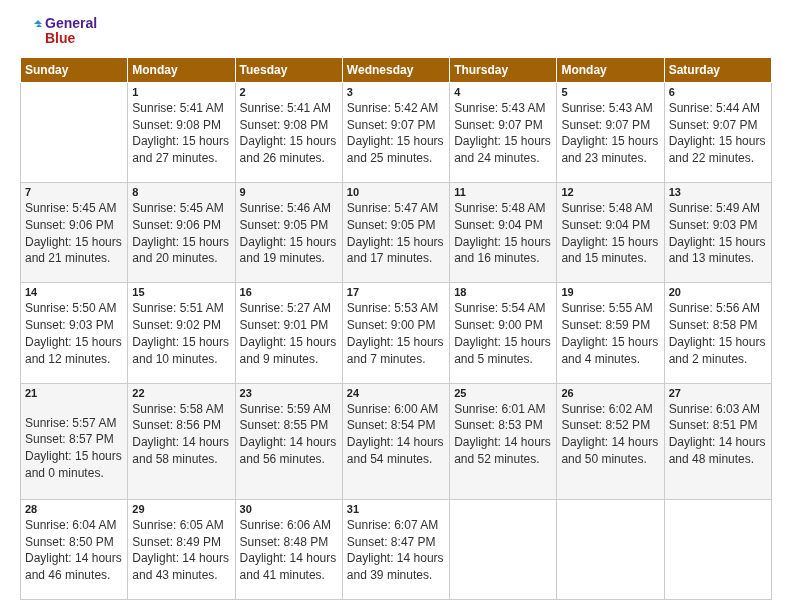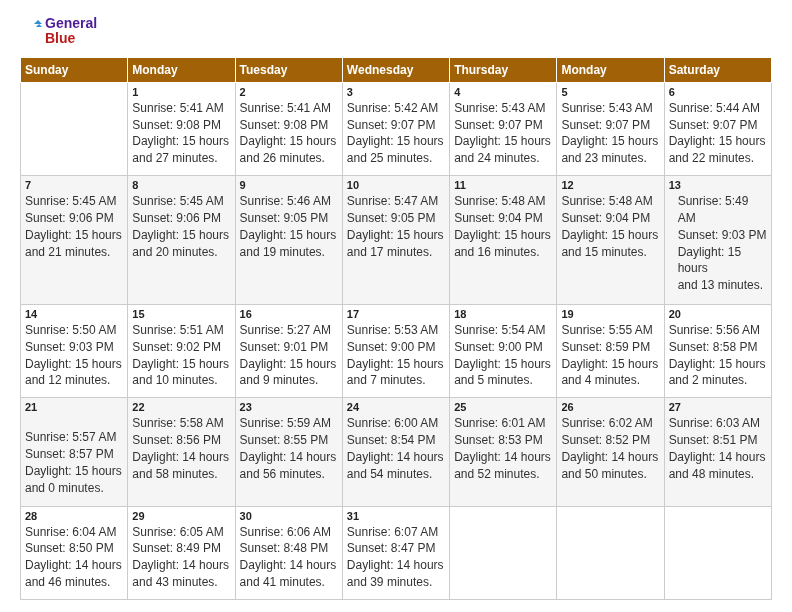--- a/index.html
+++ b/index.html
@@ -205,21 +205,21 @@
           </td>
           <td>
             <div class="day-number">12</div>
             <div class="day-info" style="white-space: pre-line;">Sunrise: 5:48 AM
 Sunset: 9:04 PM
 Daylight: 15 hours
 and 15 minutes.</div>
           </td>
           <td>
             <div class="day-number">13</div>
-            <div class="day-info" style="white-space: pre-line; margin-left: 9px;">Sunrise: 5:49 AM
+            <div class="day-info" style="white-space: pre-line;">Sunrise: 5:49 AM
 Sunset: 9:03 PM
 Daylight: 15 hours
 and 13 minutes.</div>
           </td>
         </tr>
         <tr>
           <td>
             <div class="day-number">14</div>
             <div class="day-info" style="white-space: pre-line;">Sunrise: 5:50 AM
 Sunset: 9:03 PM

